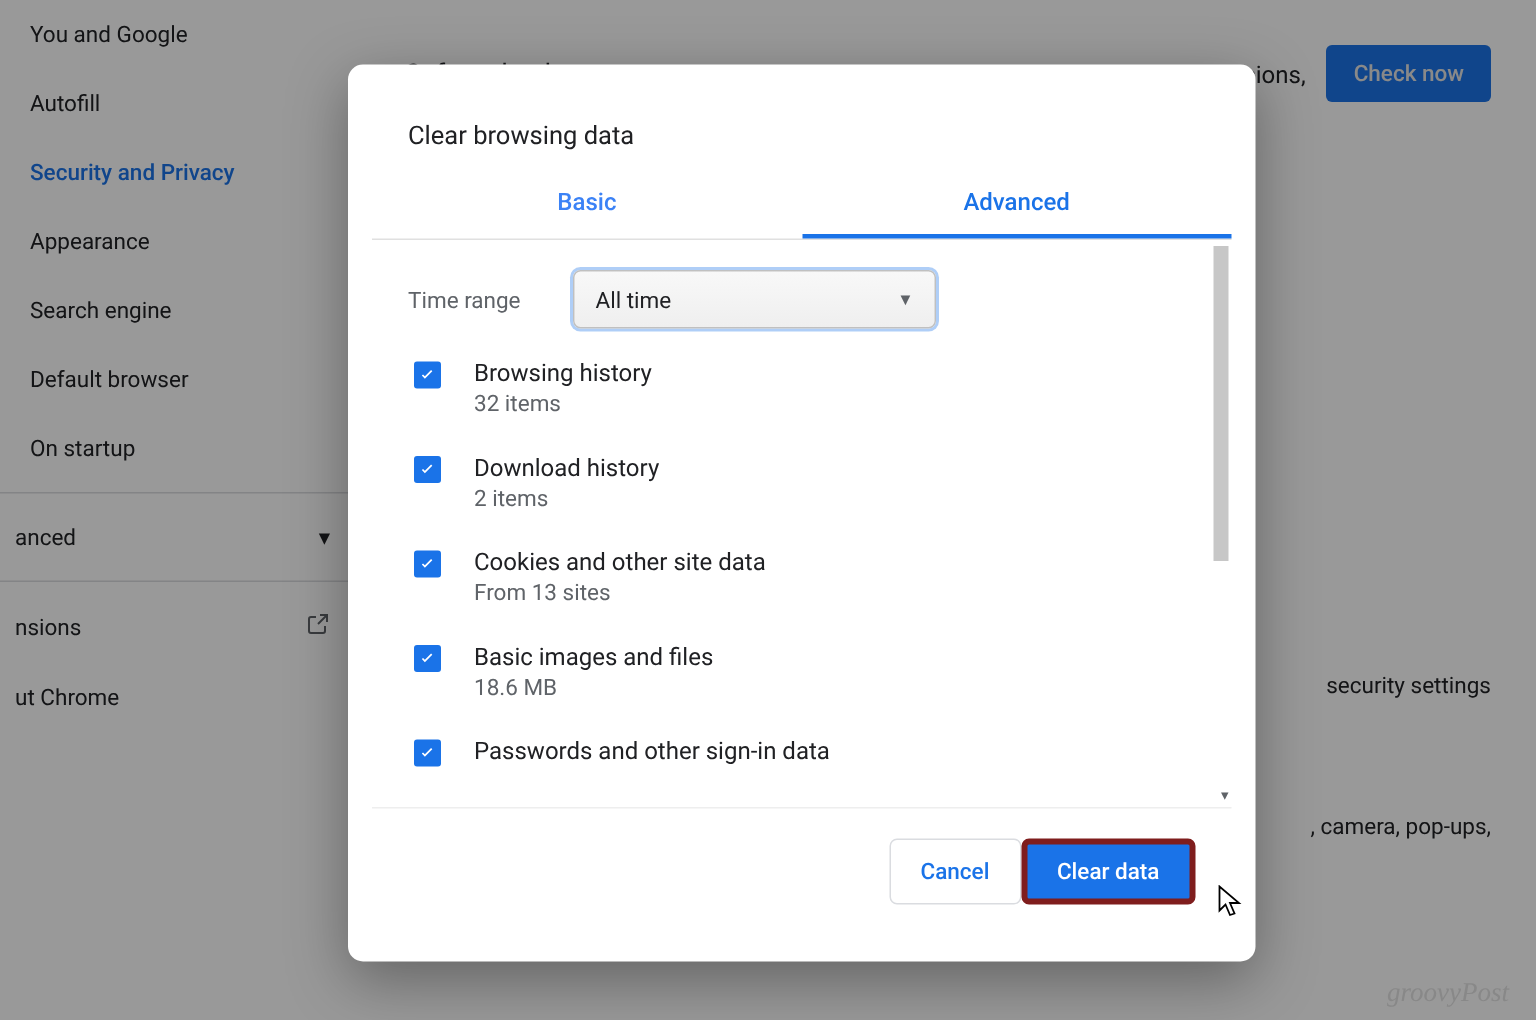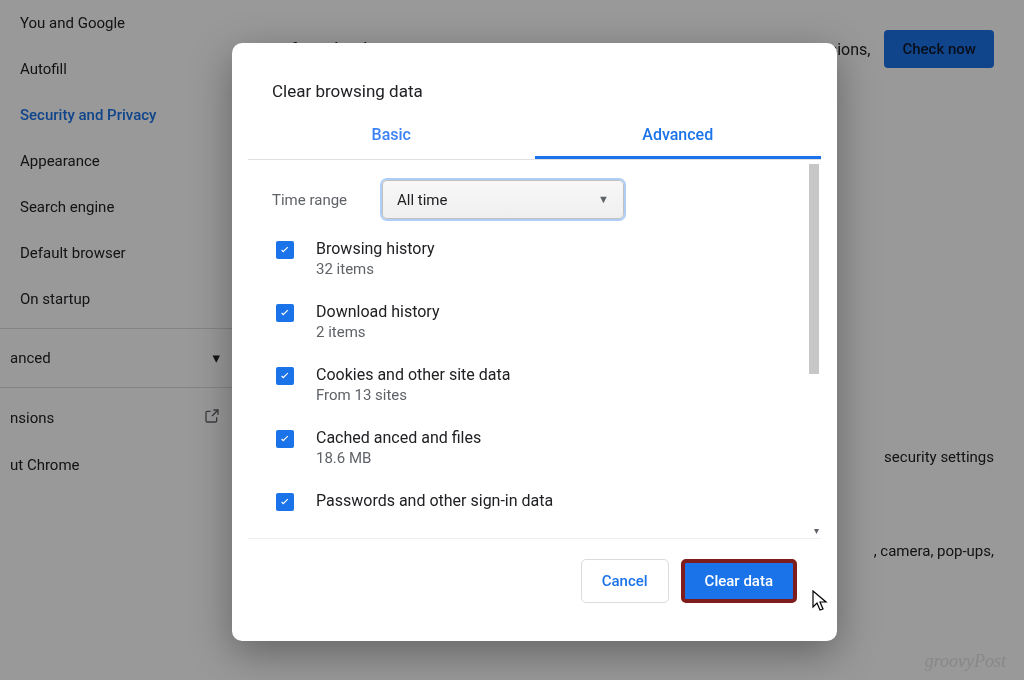--- a/index.html
+++ b/index.html
@@ -28,21 +28,21 @@
       padding: 14px 20px 14px 10px; color: #202124;
     }
     .main {
       flex: 1; padding: 30px 30px 0 30px; color: #202124;
     }
     .main-top {
       display: flex; justify-content: space-between; align-items: center;
       margin-bottom: 60px;
     }
     .check-now {
-      background: #1a73e8; color: #0f172a; padding: 10px 18px; border: none;
+      background: #1a73e8; color: #e5e5e5; padding: 10px 18px; border: none;
       font-size: 15px; font-weight: 500; border-radius: 4px;
     }
     .main-row {
       display: flex; align-items: center; padding: 20px 0; font-size: 15px;
     }
     .main-row .bar { width: 28px; height: 3px; background: #5f6368; margin-right: 18px; border-radius: 2px;}
     .watermark {
       position: absolute; bottom: 8px; right: 18px; color: #888;
       font-family: Georgia, serif; font-style: italic; font-size: 18px;
     }
@@ -105,21 +105,21 @@
       width: 18px; height: 18px; border-radius: 2px; background: #1a73e8;
       margin: 2px 22px 0 4px; display: flex; align-items: center; justify-content: center;
       flex-shrink: 0;
     }
     .checkbox svg { width: 14px; height: 14px; }
     .opt-text .t1 { font-size: 16px; color: #202124; }
     .opt-text .t2 { font-size: 15px; color: #5f6368; margin-top: 2px; }
     .option.partial { padding-bottom: 0; margin-bottom: -6px; }
 
     .dialog-footer {
-      display: flex; justify-content: flex-end; gap: 12px;
+      display: flex; justify-content: flex-end; gap: 0;
       padding: 20px 24px 22px; border-top: 1px solid #eee;
     }
     .btn {
       padding: 9px 20px; font-size: 15px; font-weight: 500;
       border-radius: 5px; cursor: pointer;
     }
     .btn-cancel {
       background: #fff; color: #1a73e8; border: 1px solid #dadce0;
     }
     .btn-primary {
@@ -240,21 +240,21 @@
       </div>
     </div>
 
     <div class="option">
       <div class="checkbox">
         <svg viewBox="0 0 24 24">
             <path fill="#fff" d="M9 16.2l-3.5-3.5 1.4-1.4L9 13.4l7.1-7.1 1.4 1.4z"></path>
           </svg>
       </div>
       <div class="opt-text">
-        <div class="t1">Cached anced and files</div>
+        <div class="t1">Basic images and files</div>
         <div class="t2">18.6 MB</div>
       </div>
     </div>
 
     <div class="option partial">
       <div class="checkbox">
         <svg viewBox="0 0 24 24">
             <path fill="#fff" d="M9 16.2l-3.5-3.5 1.4-1.4L9 13.4l7.1-7.1 1.4 1.4z"></path>
           </svg>
       </div>

